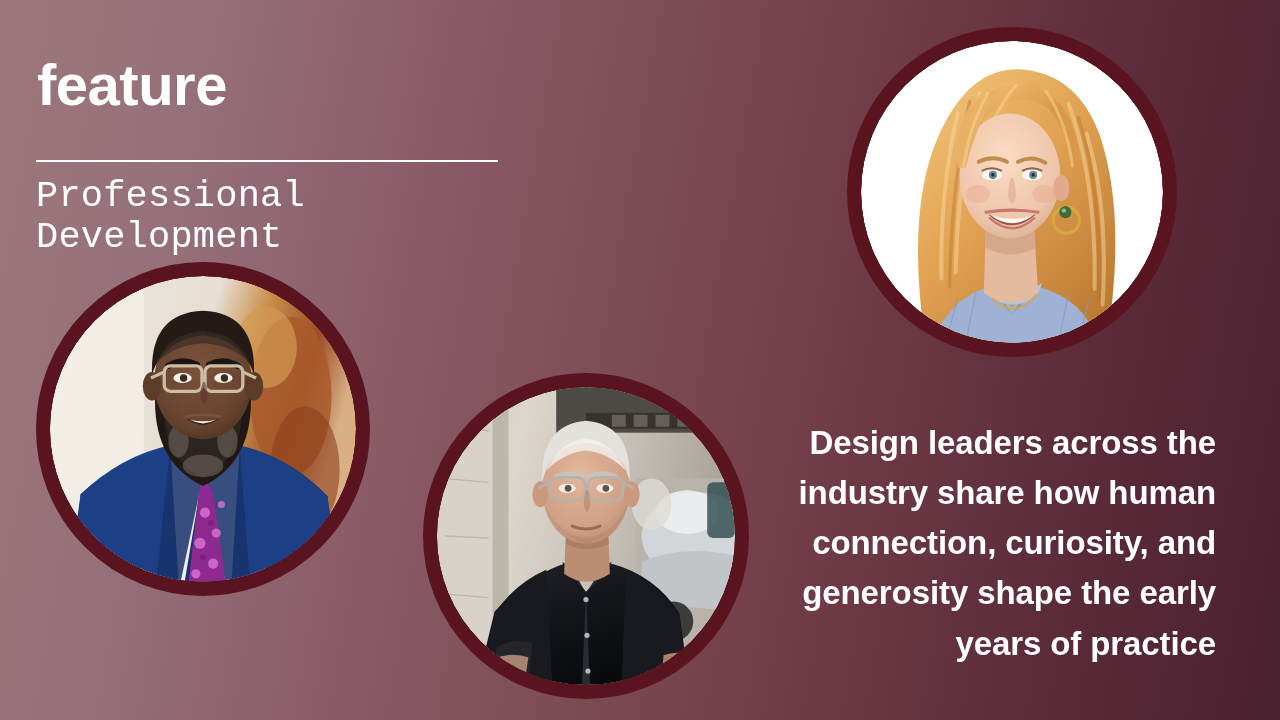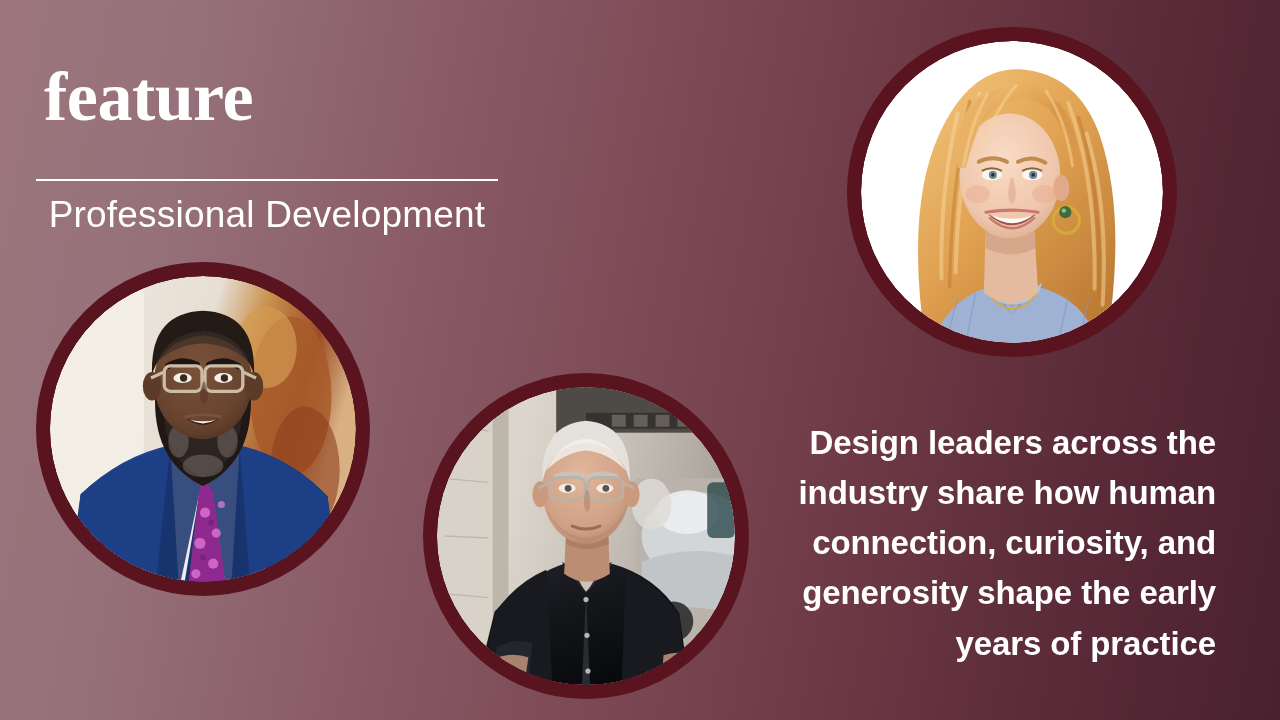--- a/index.html
+++ b/index.html
@@ -24,45 +24,44 @@
   }
 
   
   .title-block {
     position: absolute;
     left: 32px;
     top: 52px;
     width: 470px;
   }
   .feature-word {
-    font-family: Liberation Serif, serif;
+    font-family: Liberation Sans, sans-serif;
     font-weight: 700;
-    font-size: 70px;
+    font-size: 58px;
     line-height: 0.95;
     color: #ffffff;
     letter-spacing: -0.5px;
-    margin: 12px;
+    margin: 5px;
   }
   .title-divider {
     width: 462px;
     height: 2px;
     background: #ffffff;
     margin-top: 48px;
     margin-bottom: 14px;
     border: 0;
   }
   .subtitle {
-    font-family: Liberation Sans, sans-serif;
+    font-family: Liberation Mono, monospace;
     font-weight: 400;
     font-size: 37px;
     line-height: 1.1;
     color: #ffffff;
     letter-spacing: 0.2px;
     margin: 4px;
-    text-align: center;
   }
 
   
   .portrait {
     position: absolute;
     border-radius: 50%;
     overflow: hidden;
     box-sizing: border-box;
     border: 14px solid #5a1420;
     background: #5a1420;

